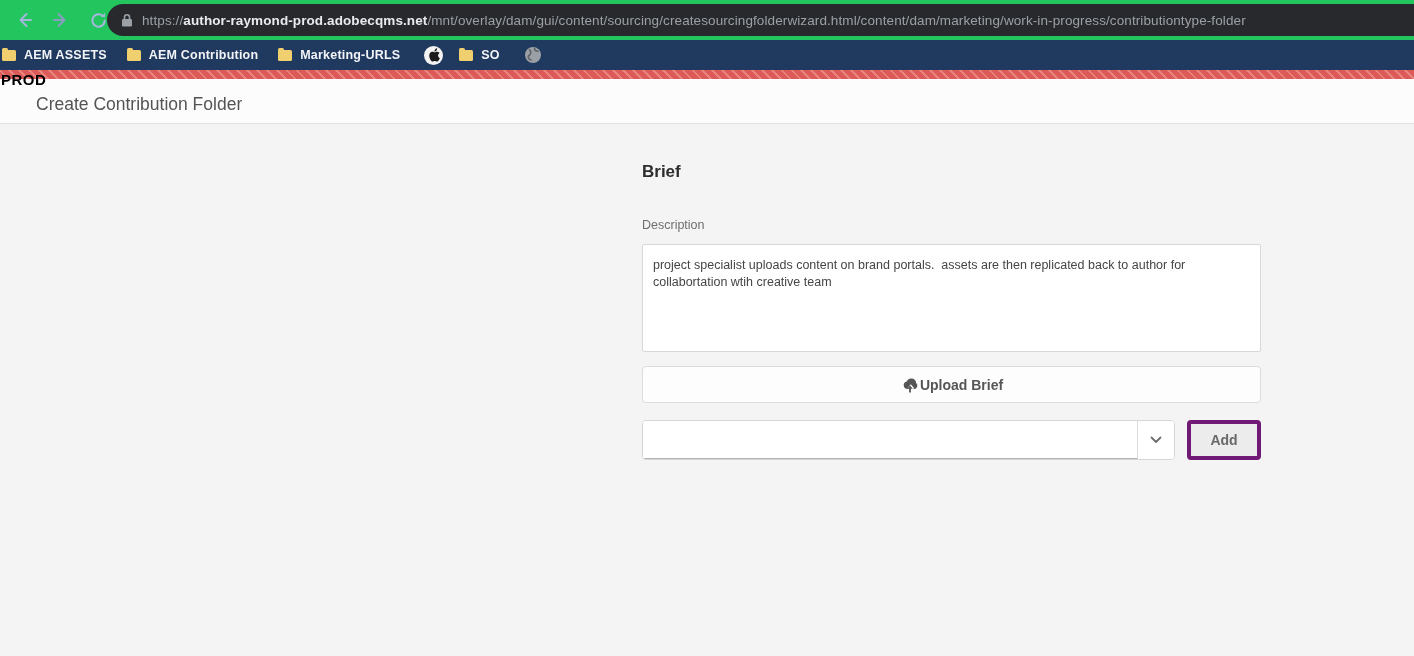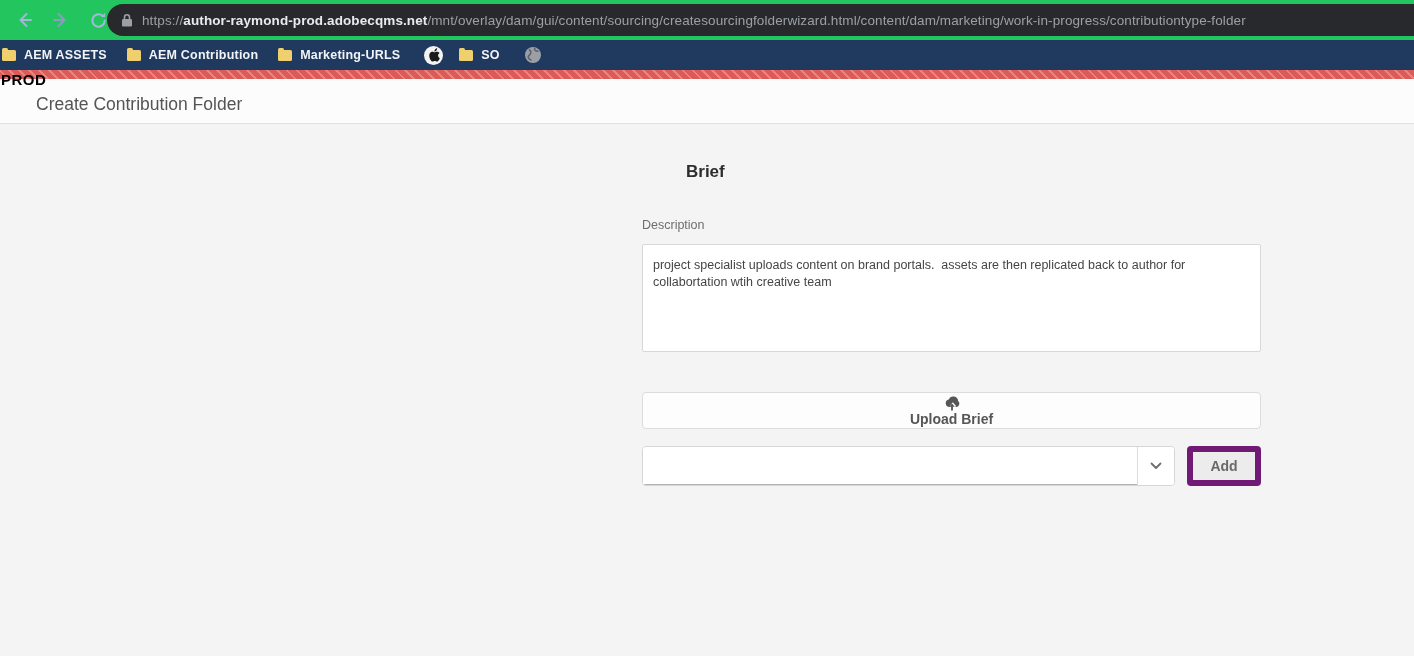--- a/index.html
+++ b/index.html
@@ -33,41 +33,41 @@
 
   
   .page-header { height:45px; background:#fcfcfc; border-bottom:1px solid #e1e1e1;
                  display:flex; align-items:flex-end; padding:0 8px 8px 36px; }
   .page-title { font-size:17.5px; color:#545454; font-weight:400; }
 
   
   .content { height:531px; background:#f4f4f4; position:relative; }
   .form-col { position:absolute; left:642px; top:38px; width:619px; }
 
-  .sec-heading { font-size:17px; font-weight:700; color:#2d2d2d;margin-left:44px; }
+  .sec-heading { font-size:17px; font-weight:700; color:#2d2d2d; }
   .field-label { font-size:12.5px; color:#6e6e6e; margin-top:36px; }
 
   .desc-box { margin-top:12px; width:619px; height:108px; background:#fff; border:1px solid #d8d8d8;
               border-radius:2px; resize:none; padding:12px 10px; font-family:"Liberation Sans",sans-serif;
               font-size:12.5px; line-height:17px; color:#454545; outline:none; }
 
-  .upload-btn { margin-top:36px; width:619px; height:37px; background:#fdfdfd; border:1px solid #dcdcdc;
+  .upload-btn { margin-top:10px; width:619px; height:37px; background:#fdfdfd; border:1px solid #dcdcdc;
                 border-radius:4px; display:flex; align-items:center; justify-content:center; 
-                cursor:pointer;flex-direction:column; }
+                cursor:pointer; }
   .upload-btn span { font-size:14px; font-weight:700; color:#565656; }
 
   .members-heading { margin-top:33px; }
 
   .member-row { margin-top:17px; display:flex; align-items:flex-start; }
   .combobox { display:flex; width:533px; height:40px; background:#fff; border:1px solid #d6d6d6; border-radius:4px; overflow:hidden; }
   .combo-input { flex:1; border:none; border-bottom:1px solid #b3b3b3; outline:none; padding:0 10px;
                  font-family:"Liberation Sans",sans-serif; font-size:13px; color:#333; background:#fff; }
   .combo-toggle { width:37px; border:none; border-left:1px solid #dcdcdc; background:#fff; display:flex;
                   align-items:center; justify-content:center; cursor:pointer; }
-  .add-btn { margin-left:12px; width:74px; height:40px; background:#ececec; border:6px solid #701a75;
+  .add-btn { margin-left:12px; width:74px; height:40px; background:#ececec; border:4px solid #701a75;
              border-radius:4px; font-family:"Liberation Sans",sans-serif; font-size:14px; font-weight:700;
              color:#696969; cursor:pointer; }
 </style>
 </head>
 <body>
 
 <div class="browser-top">
   <div class="nav-icons">
     <div class="nav-btn">
       <svg width="20" height="20" viewBox="0 0 20 20">

